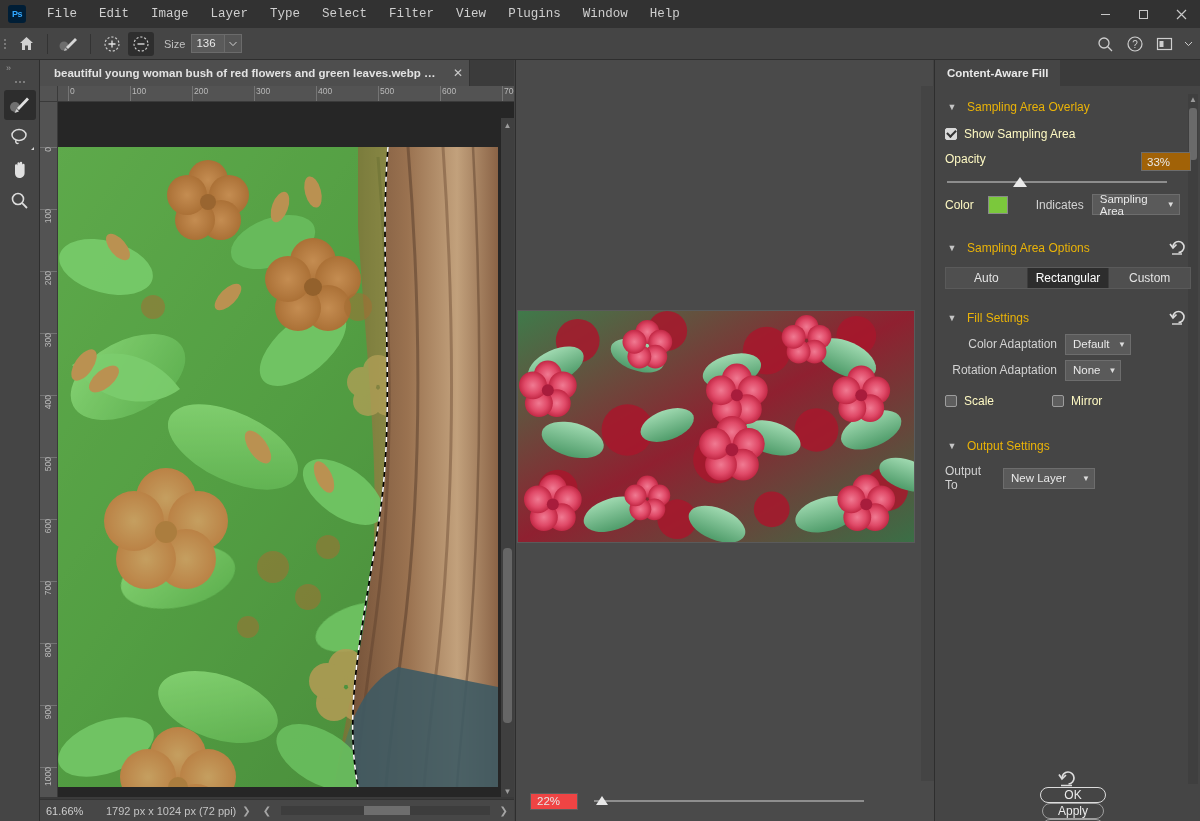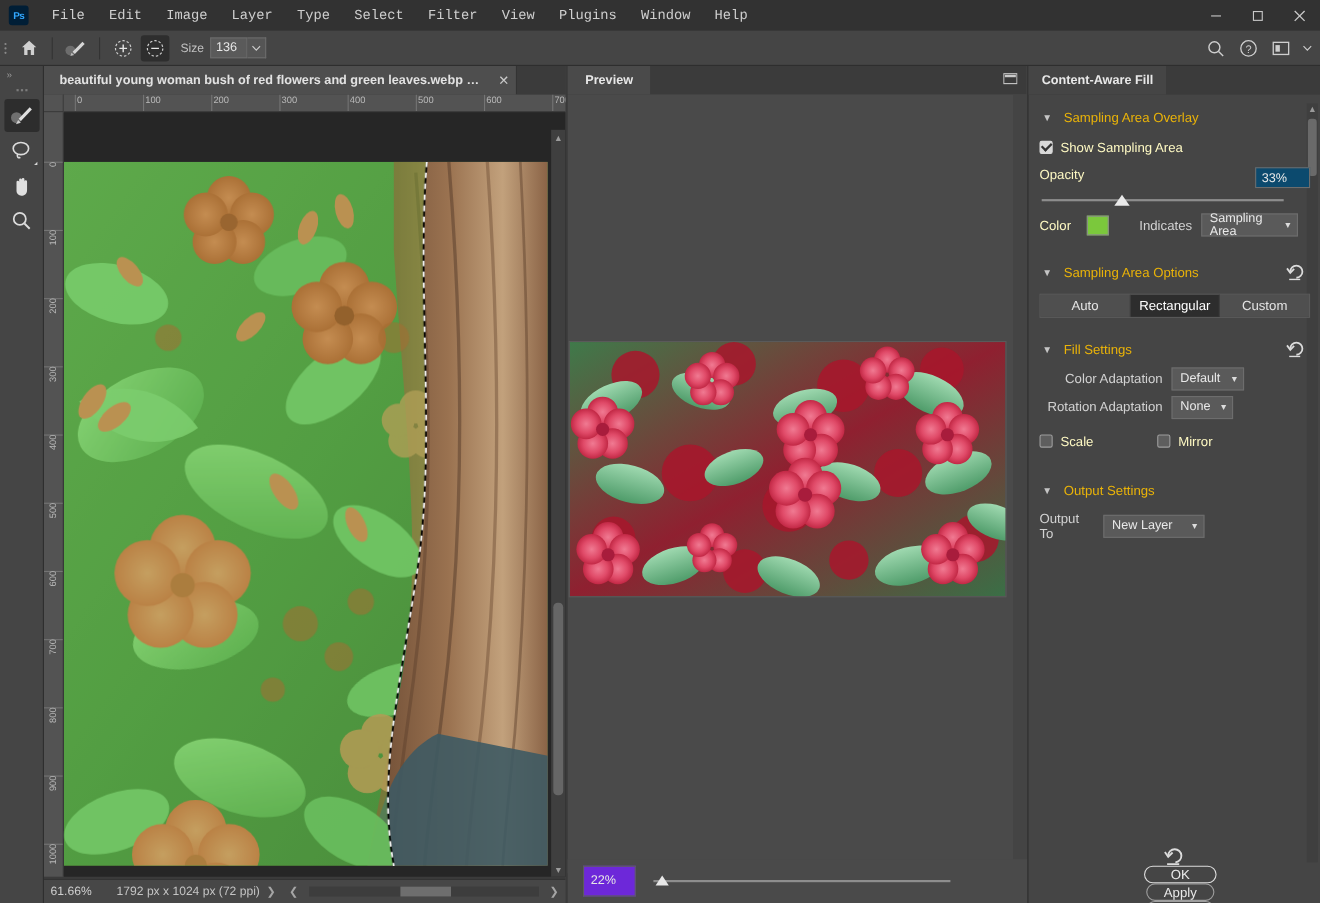--- a/index.html
+++ b/index.html
@@ -126,21 +126,21 @@
   .pv-menu { position:absolute; right:8px; top:5px; width:14px; height:14px;
     display:flex; align-items:center; justify-content:center; }
   .pv-body { position:absolute; left:0; top:26px; width:418px; height:708px;
     background:#4a4a4a; }
   .pv-image { position:absolute; left:1px; top:224px; width:398px; height:233px;
     border:1px solid #5a5a5a; }
   .pv-scroll-v { position:absolute; right:0; top:0; width:13px; height:708px;
     background:#444; }
   .pv-footer { position:absolute; left:0; bottom:0; width:418px; height:40px;
     background:#4a4a4a; display:flex; align-items:center; padding-left:14px; }
-  .pv-zoomval { width:48px; height:28px; background:#6d28d9;
+  .pv-zoomval { width:48px; height:17px; background:#ef4444;
     border:1px solid #5d5d5d; color:#e6e6e6; font-size:11.5px;
     display:flex; align-items:center; padding-left:6px; }
   .pv-slider { position:relative; margin-left:16px; width:270px; height:14px; }
   .pv-slider .track { position:absolute; left:0; top:6px; width:270px; height:2px;
     background:#8e8e8e; }
   .pv-slider .knob { position:absolute; left:2px; top:2px; width:0; height:0;
     border-left:6px solid transparent; border-right:6px solid transparent;
     border-bottom:9px solid #e8e8e8; }
 
   
@@ -173,21 +173,21 @@
   .chkbox.checked { background:#d9d9d9; border-color:#d9d9d9; }
   .chkbox.checked::after { content:""; width:7px; height:4px;
     border-left:2px solid #333; border-bottom:2px solid #333;
     transform:rotate(-45deg) translate(1px,-1px); }
   .chkbox.disabled { background:#4b4b4b; border-color:#666; }
   .lbl { color:#fef9c3; font-size:12px; }
   .lbl.dim { color:#7e7e7e; }
 
   .opacity-row { display:flex; align-items:flex-start; justify-content:space-between;
     margin-top:6px; }
-  .num-field { width:50px; height:19px; background:#0c4a6e; border:1px solid #6d6d6d;
+  .num-field { width:50px; height:19px; background:#a16207; border:1px solid #6d6d6d;
     color:#e9e9e9; font-size:11.5px; display:flex; align-items:center;
     padding-left:5px; }
   .slider { position:relative; width:220px; height:14px; margin:4px 0 2px 2px; }
   .slider .track { position:absolute; left:0; top:6px; width:220px; height:2px;
     background:#8d8d8d; }
   .slider .knob { position:absolute; top:2px; width:0; height:0;
     border-left:7px solid transparent; border-right:7px solid transparent;
     border-bottom:10px solid #e9e9e9; }
 
   .color-row { display:flex; align-items:center; margin-top:5px; }
@@ -561,29 +561,20 @@
       <div class="sb-arrow">❯</div>
       <div class="sb-arrow">❮</div>
       <div class="sb-scroll">
         <div class="thumb"></div>
       </div>
       <div class="sb-arrow">❯</div>
     </div>
   </div>
 
   <div class="preview-panel">
-    <div class="pv-tabbar">
-      <div class="pv-tab">Preview</div>
-      <div class="pv-menu">
-        <svg width="13" height="12" viewBox="0 0 13 12">
-            <rect x="0.5" y="1" width="12" height="9" fill="none" stroke="#c9c9c9" stroke-width="1"></rect>
-            <rect x="1.5" y="2" width="10" height="2.2" fill="#c9c9c9"></rect>
-          </svg>
-      </div>
-    </div>
     <div class="pv-body">
       <svg class="pv-image" viewBox="0 0 398 233" preserveAspectRatio="none">
         <defs>
           <linearGradient id="pbg" x1="0" y1="0" x2="1" y2="1">
             <stop offset="0%" stop-color="#3f7a4a"></stop>
               <stop offset="50%" stop-color="#8f2030"></stop>
             <stop offset="100%" stop-color="#3a6f46"></stop>
           </linearGradient>
           <radialGradient id="ppet">
               <stop offset="0%" stop-color="#f07a92"></stop>

